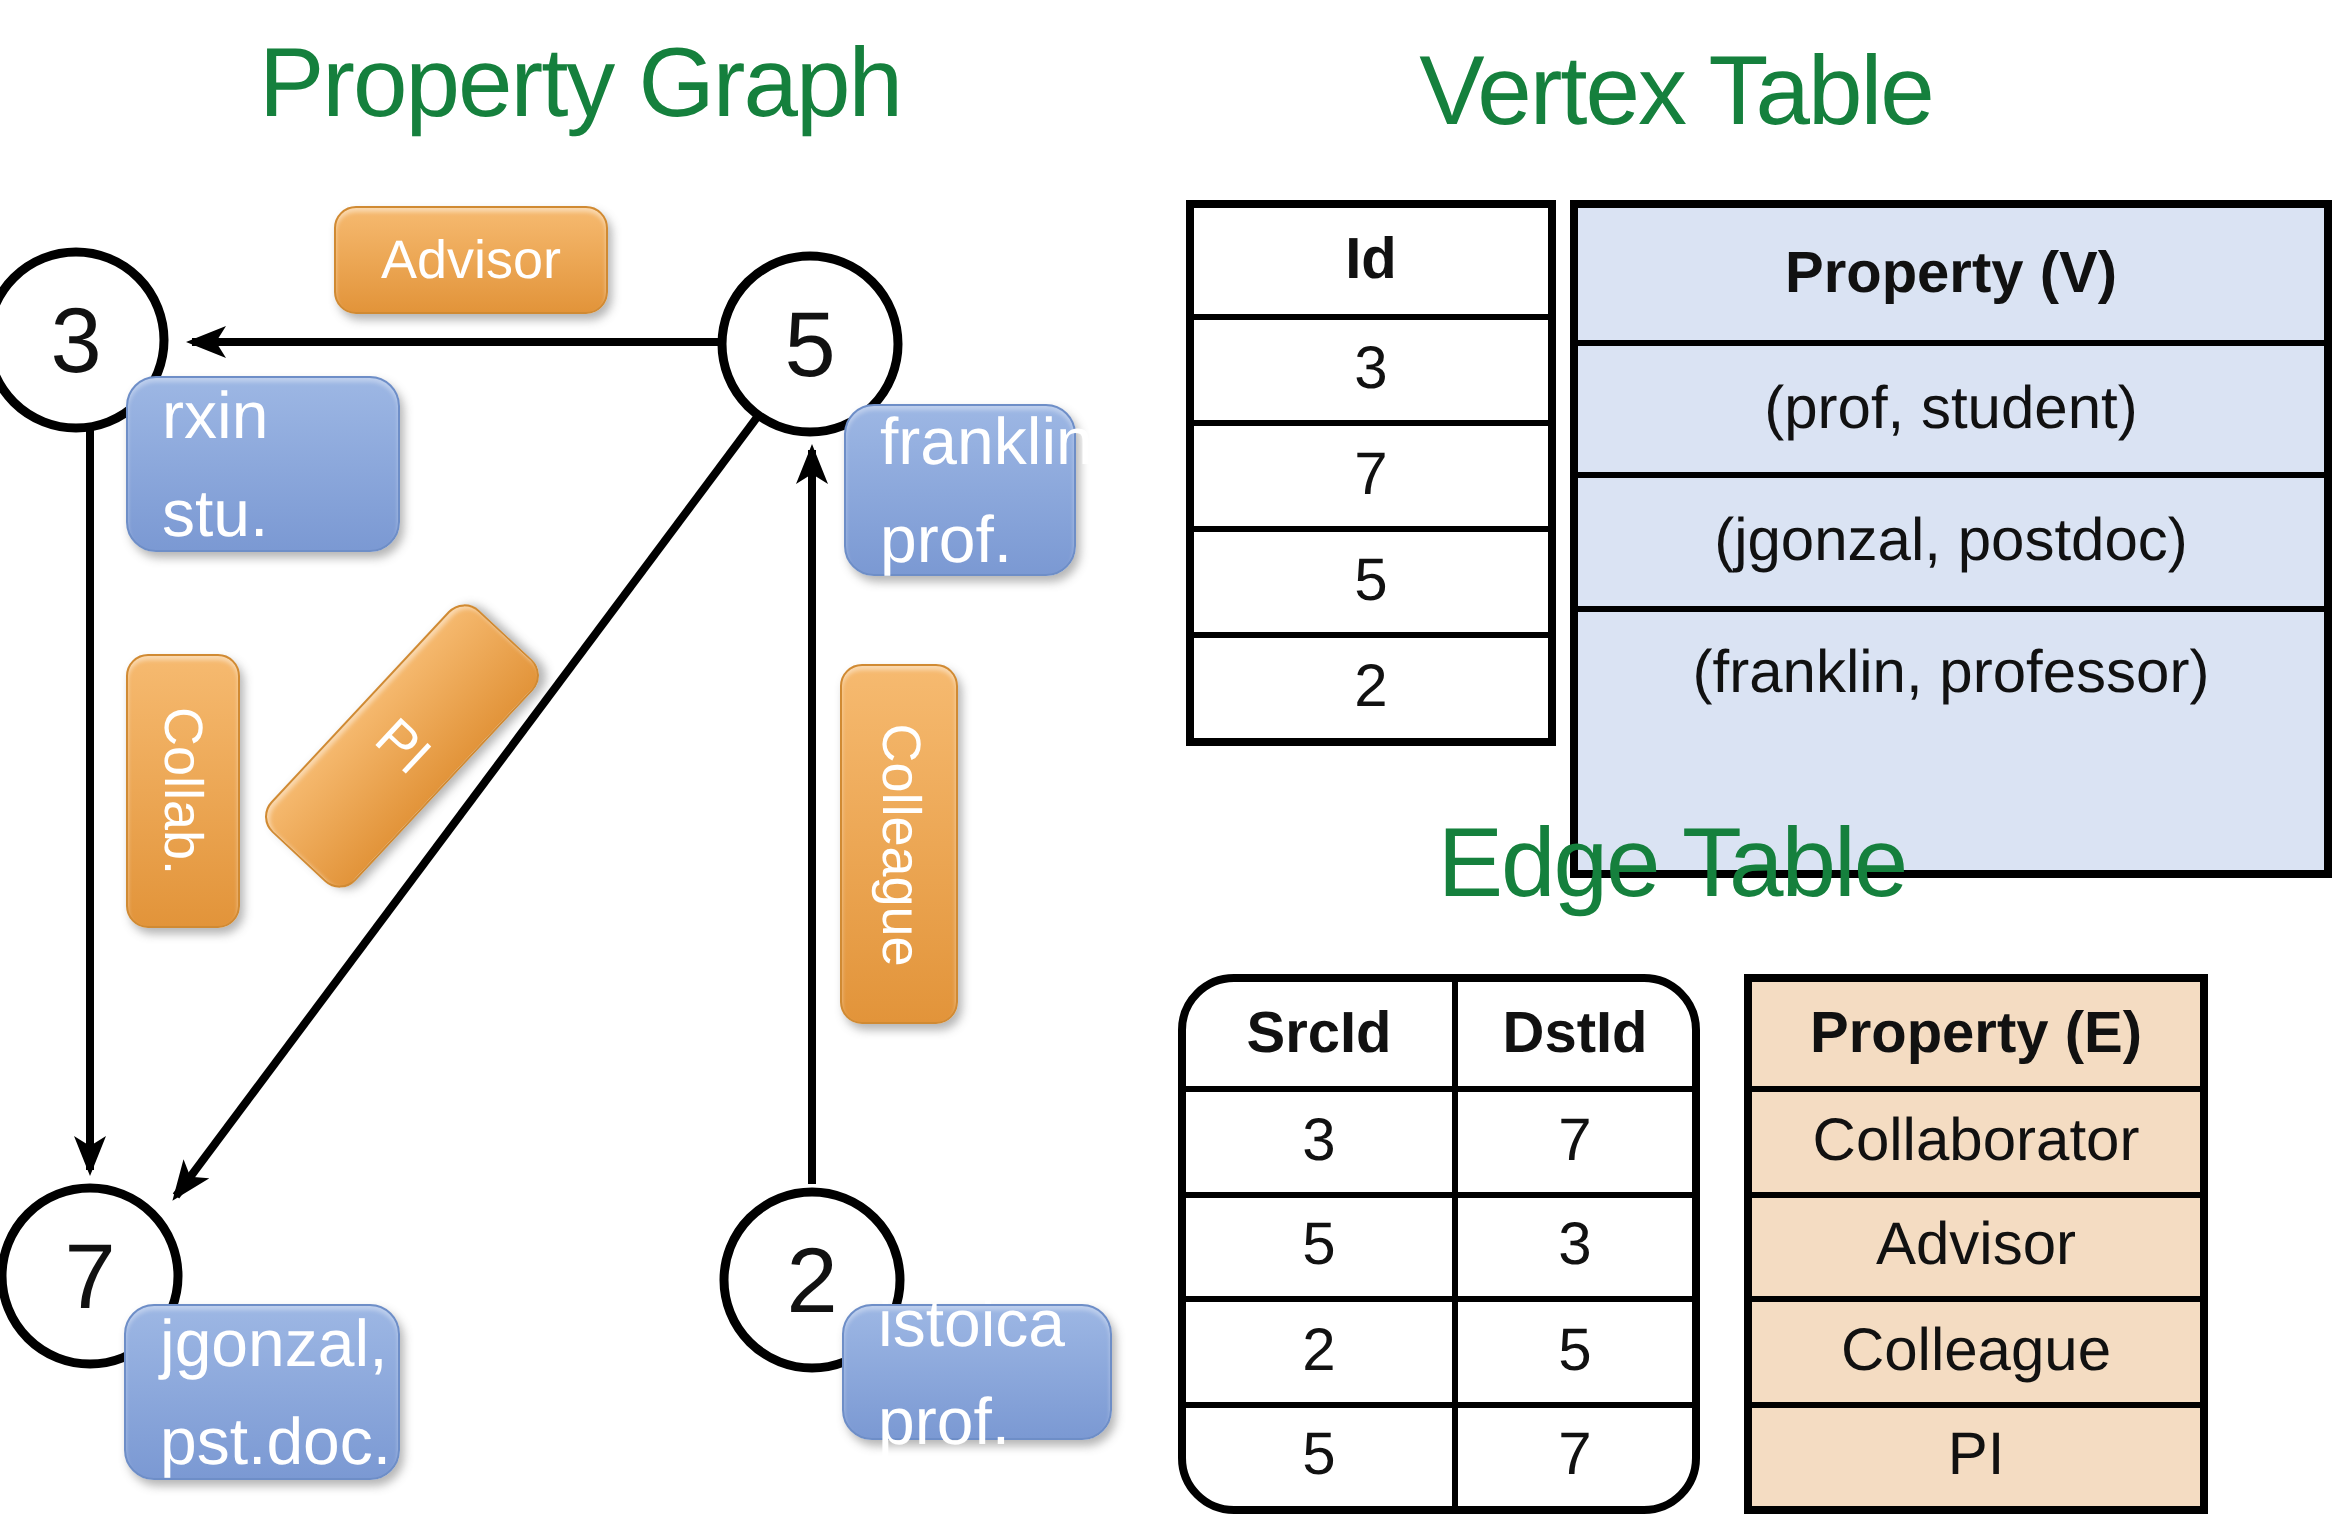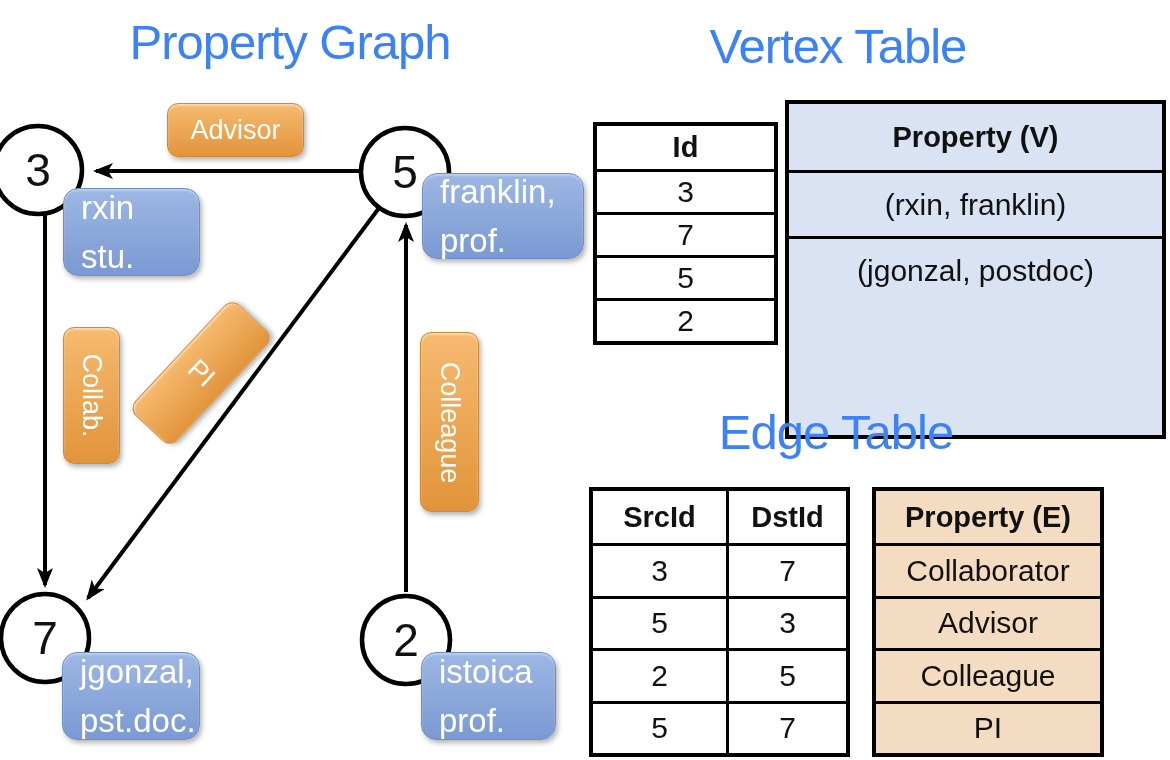--- a/index.html
+++ b/index.html
@@ -7,21 +7,21 @@
     width:1170px; height:760px; position:relative; overflow:hidden;
     background:#ffffff;
     font-family:"Liberation Sans", sans-serif;
     color:#111;
   }
   .abs { position:absolute; }
 
   
   .big-title {
     position:absolute; text-align:center;
-    font-size:49px; font-weight:400; letter-spacing:-1px; color:#3b82f6;
+    font-size:49px; font-weight:400; letter-spacing:-1px; color:#15803d;
   }
 
   
   .node-num {
     position:absolute; width:80px; height:64px; line-height:64px;
     text-align:center; font-size:46px; color:#111;
   }
 
   
   .obox {
@@ -100,52 +100,53 @@
 </div>
 
 <div class="obox" style="left:420px; top:332px; width:57px; height:178px;">
   <span class="vtext">Colleague</span>
 </div>
 
 <div class="bbox" style="left:63px; top:188px; width:137px; height:88px;">
   <span>rxin</span>
   <span>stu.</span>
 </div>
-<div class="bbox" style="left:422px; top:173px; width:162px; height:86px;justify-content:center;">
+<div class="bbox" style="left:422px; top:202px; width:116px; height:86px;justify-content:center;">
   <span>franklin,</span>
   <span>prof.</span>
 </div>
 <div class="bbox" style="left:62px; top:652px; width:138px; height:88px;">
   <span>jgonzal,</span>
   <span>pst.doc.</span>
 </div>
-<div class="bbox" style="left:421px; top:652px; width:135px; height:88px;">
+<div class="bbox" style="left:421px; top:652px; width:135px; height:68px;">
   <span>istoica</span>
   <span>prof.</span>
 </div>
 
 <div class="big-title" style="left:578px; top:18px; width:520px;">Vertex Table</div>
 
-<div class="tbl onecol" style="left:593px; top:100px; width:185px; height:223px; grid-template-rows:repeat(5,1fr);margin-top:22px;">
+<div class="tbl onecol" style="left:593px; top:100px; width:185px; height:273px; grid-template-rows:repeat(5,1fr);">
   <div class="cell hdr">Id</div>
   <div class="cell">3</div>
   <div class="cell">7</div>
   <div class="cell">5</div>
   <div class="cell">2</div>
 </div>
 
 <div class="tbl onecol vfill" style="left:785px; top:100px; width:381px; height:339px; grid-template-rows:repeat(5,1fr);">
   <div class="cell hdr">Property (V)</div>
-  <div class="cell">(rxin, franklin)</div>
+  <div class="cell">(prof, student)</div>
   <div class="cell">(jgonzal, postdoc)</div>
+  <div class="cell">(franklin, professor)</div>
 </div>
 
 <div class="big-title" style="left:576px; top:404px; width:520px;">Edge Table</div>
 
-<div class="tbl twocol" style="left:589px; top:487px; width:261px; height:270px; grid-template-rows:repeat(5,1fr);">
+<div class="tbl twocol" style="left:589px; top:487px; width:261px; height:270px; grid-template-rows:repeat(5,1fr);border-radius:28px;">
   <div class="cell hdr">SrcId</div>
   <div class="cell hdr">DstId</div>
   <div class="cell">3</div>
   <div class="cell">7</div>
   <div class="cell">5</div>
   <div class="cell">3</div>
   <div class="cell">2</div>
   <div class="cell">5</div>
   <div class="cell">5</div>
   <div class="cell">7</div>

